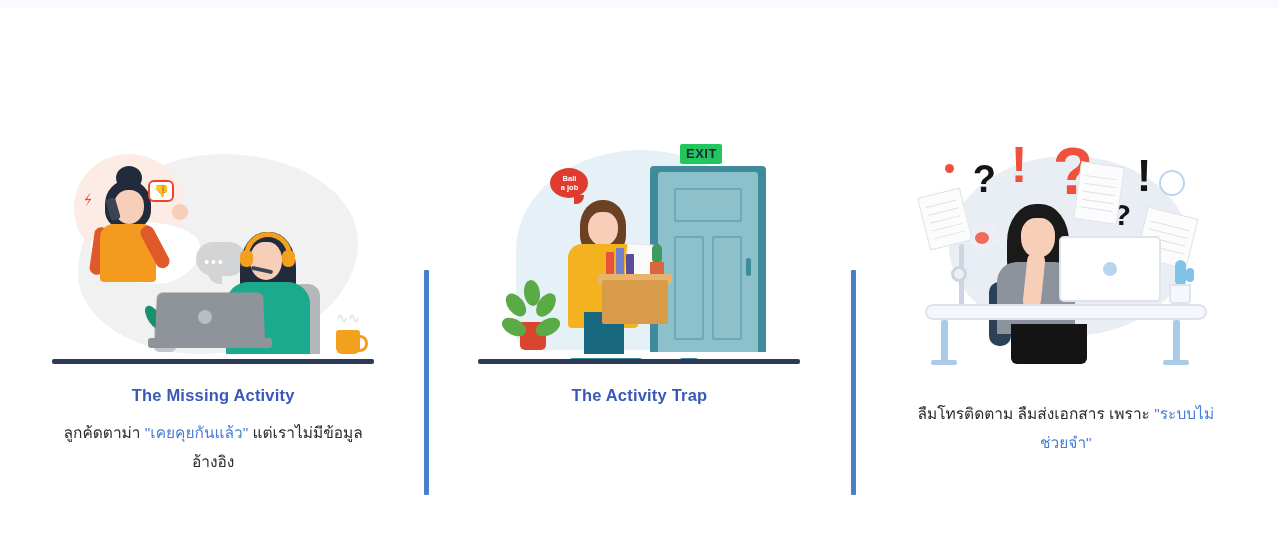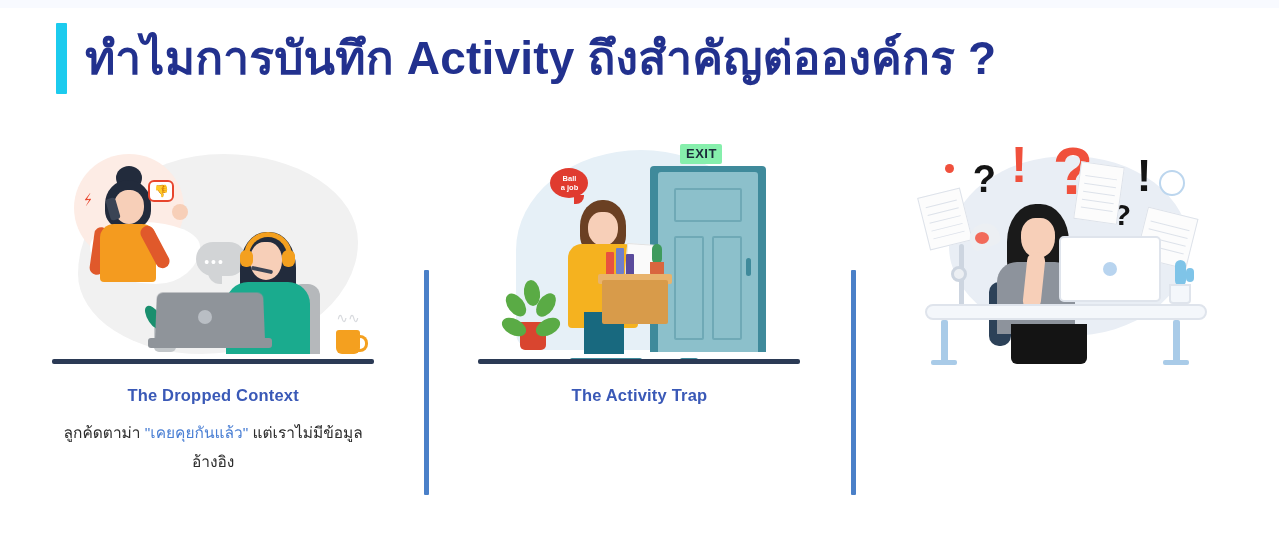--- a/index.html
+++ b/index.html
@@ -104,21 +104,21 @@
   
   .a2-bg { left: 42px; top: 18px; width: 250px; height: 200px; background: #e6f0f7;
            border-radius: 50% 50% 8% 8%; }
   .a2-door-frame { position:absolute; left: 176px; top: 34px; width: 116px; height: 186px;
            background: #3f8a9b; border-radius: 4px 4px 0 0; }
   .a2-door { position:absolute; left: 184px; top: 40px; width: 100px; height: 180px;
            background: #8cc0cb; border-radius: 3px 3px 0 0; }
   .a2-panel { position:absolute; border: 2px solid #6fa9b6; border-radius: 2px; }
   .a2-knob { position:absolute; left: 272px; top: 126px; width: 5px; height: 18px; background: #3f8a9b;
            border-radius: 3px; }
-  .a2-exit { position:absolute; left: 206px; top: 12px; width: 42px; height: 20px; background: #86efac;
+  .a2-exit { position:absolute; left: 206px; top: 12px; width: 42px; height: 20px; background: #22c55e;
            border-radius: 2px; color: #1b2a3a; font-size: 13px; font-weight: bold; text-align: center;
            line-height: 20px; letter-spacing: .5px; }
   .a2-bubble { position:absolute; left: 76px; top: 36px; width: 38px; height: 30px; background: #e03b2f;
            border-radius: 50%; color: #fff; font-size: 7.5px; font-weight: bold; text-align: center;
            line-height: 1.15; padding-top: 7px; }
   .a2-bubble::after { content:""; position:absolute; left: 24px; bottom: -6px; width: 10px; height: 9px;
            background: #e03b2f; border-radius: 0 0 8px 0; }
   .a2-hair { position:absolute; left: 106px; top: 68px; width: 46px; height: 54px; background: #6b4023;
            border-radius: 48% 48% 34% 34%; }
   .a2-face { position:absolute; left: 114px; top: 80px; width: 30px; height: 34px; background: #f7cfb8;
@@ -185,24 +185,20 @@
            border-radius: 4px; }
   .a3-dot { position:absolute; border-radius: 50%; }
   .a3-ring { position:absolute; border-radius: 50%; border: 2px solid #bcd6ee; }
 </style>
 </head>
 <body>
 
 <div class="page">
   <div class="top-band"></div>
 
-  <div class="title-row">
-    <div class="accent-bar"></div>
-    <h1 class="page-title">ทำไมการบันทึก Activity ถึงสำคัญต่อองค์กร ?</h1>
-  </div>
 
   <div class="cards">
 
     <div class="card">
       <div class="art">
         <div class="blob a1-bg"></div>
         <div class="blob a1-bubble-bg"></div>
         <div class="blob a1-white"></div>
 
         <div class="a1-zap">⚡</div>
@@ -237,21 +233,21 @@
         <div class="a1-laptop"></div>
         <div class="a1-laptop-logo"></div>
         <div class="a1-laptop-base"></div>
 
         <div class="a1-steam">∿∿</div>
         <div class="a1-mug"></div>
 
         <div class="ground"></div>
       </div>
       <div class="caption">
-        <div class="card-title">The Dropped Context</div>
+        <div class="card-title">The Missing Activity</div>
         <div class="card-desc">
           <span>ลูกค้ดตาม่า </span><span class="quote">"เคยคุยกันแล้ว"</span><span> แต่เราไม่มีข้อมูลอ้างอิง</span>
         </div>
       </div>
     </div>
 
     <div class="divider"></div>
 
     <div class="card">
       <div class="art">
@@ -359,17 +355,20 @@
 
         <div class="a3-desk"></div>
         <div class="a3-leg" style="left:40px;top:188px;"></div>
         <div class="a3-foot" style="left:30px;top:228px;"></div>
         <div class="a3-leg" style="left:272px;top:188px;"></div>
         <div class="a3-foot" style="left:262px;top:228px;"></div>
 
         <div class="ground" style="background:transparent;"></div>
       </div>
       <div class="caption">
+        <div class="card-desc">
+          <span>ลืมโทรติดตาม ลืมส่งเอกสาร เพราะ </span><span class="quote">"ระบบไม่ช่วยจำ"</span><span></span>
+        </div>
       </div>
     </div>
 
   </div>
 </div>
 
 </body></html>

